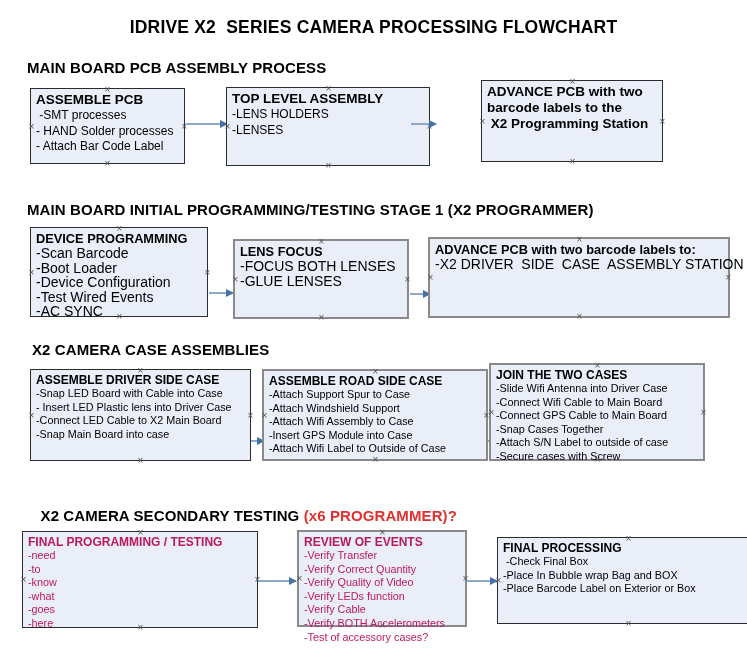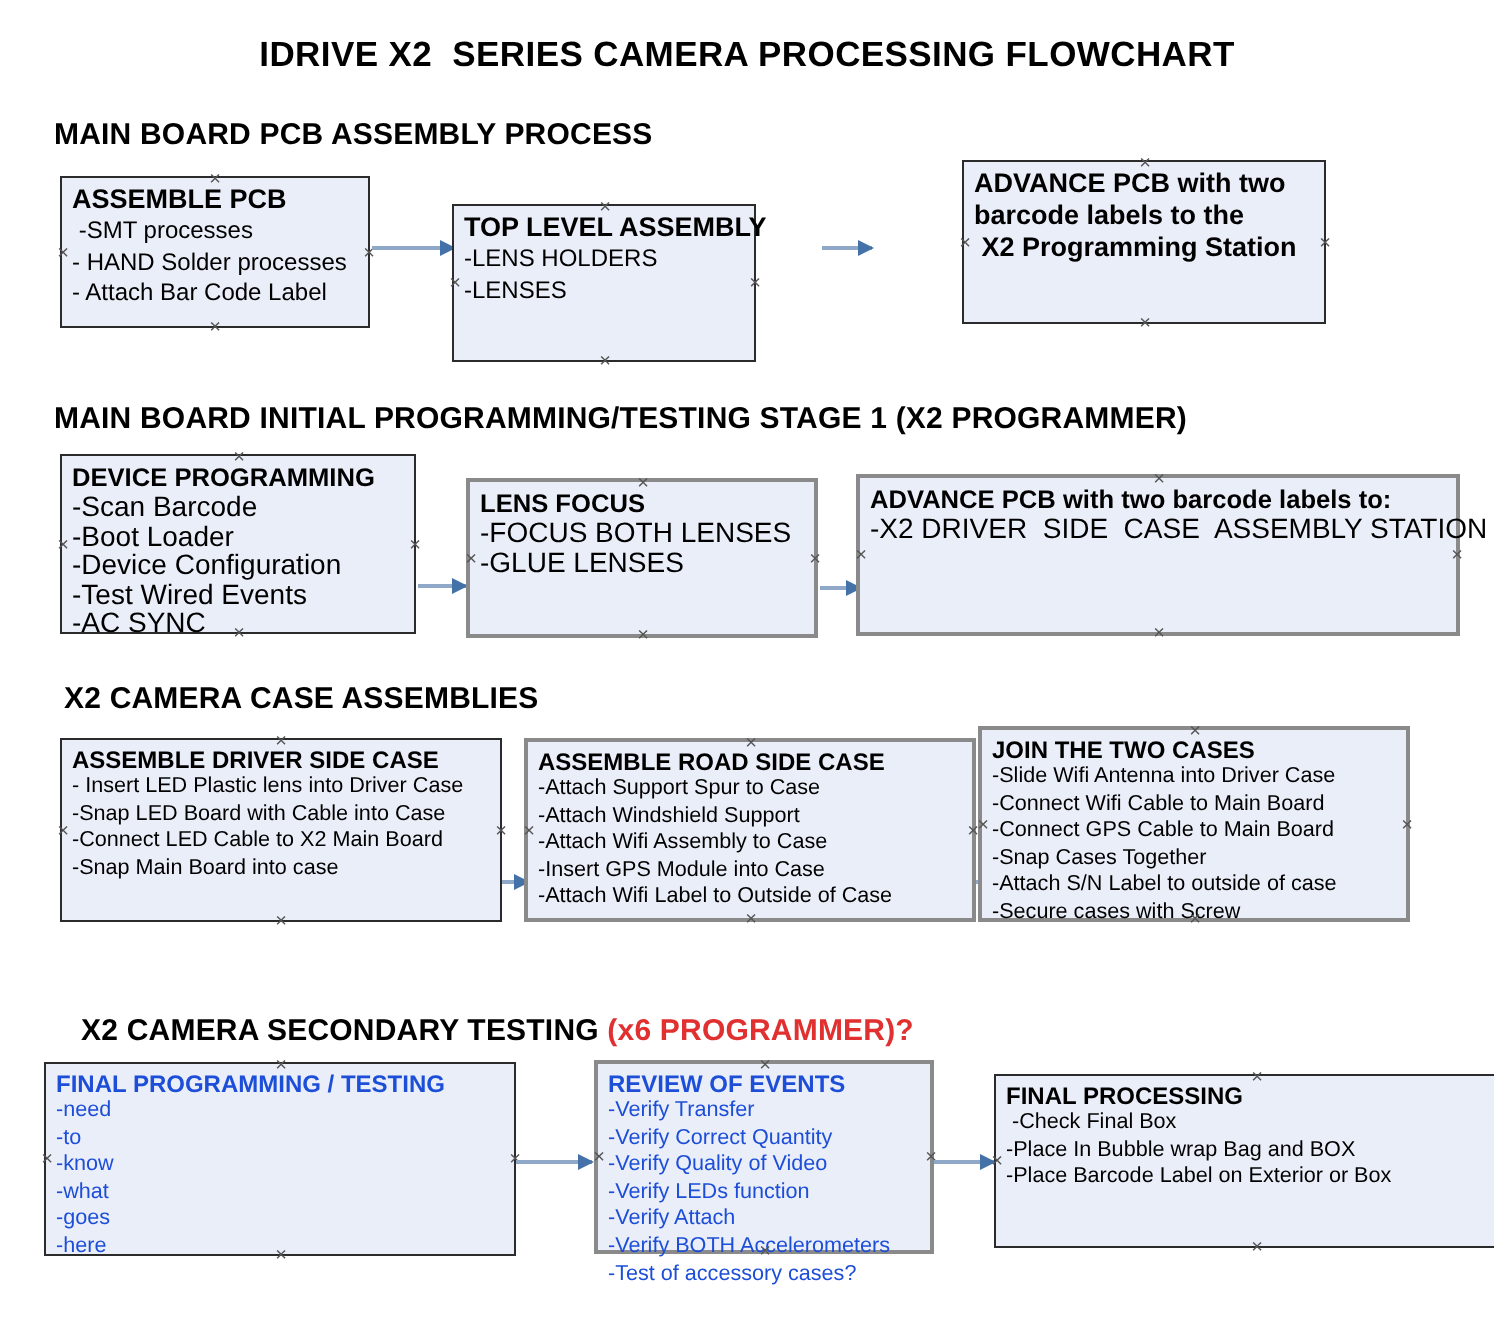--- a/index.html
+++ b/index.html
@@ -55,21 +55,21 @@
     font-weight: bold;
     color: #000;
     white-space: pre;
   }
   .node .line {
     color: #000;
     white-space: pre;
   }
   .node.red .title,
   .node.red .line {
-    color: #1d4ed8;
+    color: #be185d;
   }
   .node .inner {
     position: absolute;
     left: 5px;
     top: 3px;
     right: -60px;
   }
 
   
   .t14 .title { font-size: 13.5px; line-height: 16px; }
@@ -134,21 +134,21 @@
     <div class="line">- Attach Bar Code Label</div>
   </div>
   <span class="handle" style="left:50%; top:0;"></span>
   <span class="handle" style="left:50%; top:100%;"></span>
   <span class="handle" style="left:0; top:50%;"></span>
   <span class="handle" style="left:100%; top:50%;"></span>
 </div>
 
 <div class="conn" style="left:186px; top:123px; width:41px;"></div>
 
-<div class="node t14" style="left:226px; top:102px; width:152px; height:79px;">
+<div class="node t14" style="left:226px; top:87px; width:204px; height:79px;">
   <div class="inner">
     <div class="title">TOP LEVEL ASSEMBLY</div>
     <div class="line">-LENS HOLDERS</div>
     <div class="line">-LENSES</div>
   </div>
   <span class="handle" style="left:50%; top:0;"></span>
   <span class="handle" style="left:50%; top:100%;"></span>
   <span class="handle" style="left:0; top:50%;"></span>
   <span class="handle" style="left:100%; top:50%;"></span>
 </div>
@@ -209,22 +209,22 @@
   <span class="handle" style="left:50%; top:100%;"></span>
   <span class="handle" style="left:0; top:50%;"></span>
   <span class="handle" style="left:100%; top:50%;"></span>
 </div>
 
 <div class="section-title" style="left:32px; top:341px;">X2 CAMERA CASE ASSEMBLIES</div>
 
 <div class="node t12" style="left:30px; top:369px; width:221px; height:92px;">
   <div class="inner">
     <div class="title">ASSEMBLE DRIVER SIDE CASE</div>
+    <div class="line">-Snap LED Board with Cable into Case</div>
     <div class="line">- Insert LED Plastic lens into Driver Case</div>
-    <div class="line">-Snap LED Board with Cable into Case</div>
     <div class="line">-Connect LED Cable to X2 Main Board</div>
     <div class="line">-Snap Main Board into case</div>
   </div>
   <span class="handle" style="left:50%; top:0;"></span>
   <span class="handle" style="left:50%; top:100%;"></span>
   <span class="handle" style="left:0; top:50%;"></span>
   <span class="handle" style="left:100%; top:50%;"></span>
 </div>
 
 <div class="conn" style="left:251px; top:440px; width:13px;"></div>
@@ -284,21 +284,21 @@
 
 <div class="conn" style="left:258px; top:580px; width:38px;"></div>
 
 <div class="node t12 red gray-border" style="left:297px; top:530px; width:170px; height:97px;">
   <div class="inner">
     <div class="title">REVIEW OF EVENTS</div>
     <div class="line">-Verify Transfer</div>
     <div class="line">-Verify Correct Quantity</div>
     <div class="line">-Verify Quality of Video</div>
     <div class="line">-Verify LEDs function</div>
-    <div class="line">-Verify Attach</div>
+    <div class="line">-Verify Cable</div>
     <div class="line">-Verify BOTH Accelerometers</div>
     <div class="line">-Test of accessory cases?</div>
   </div>
   <span class="handle" style="left:50%; top:0;"></span>
   <span class="handle" style="left:50%; top:100%;"></span>
   <span class="handle" style="left:0; top:50%;"></span>
   <span class="handle" style="left:100%; top:50%;"></span>
 </div>
 
 <div class="conn" style="left:467px; top:580px; width:30px;"></div>

